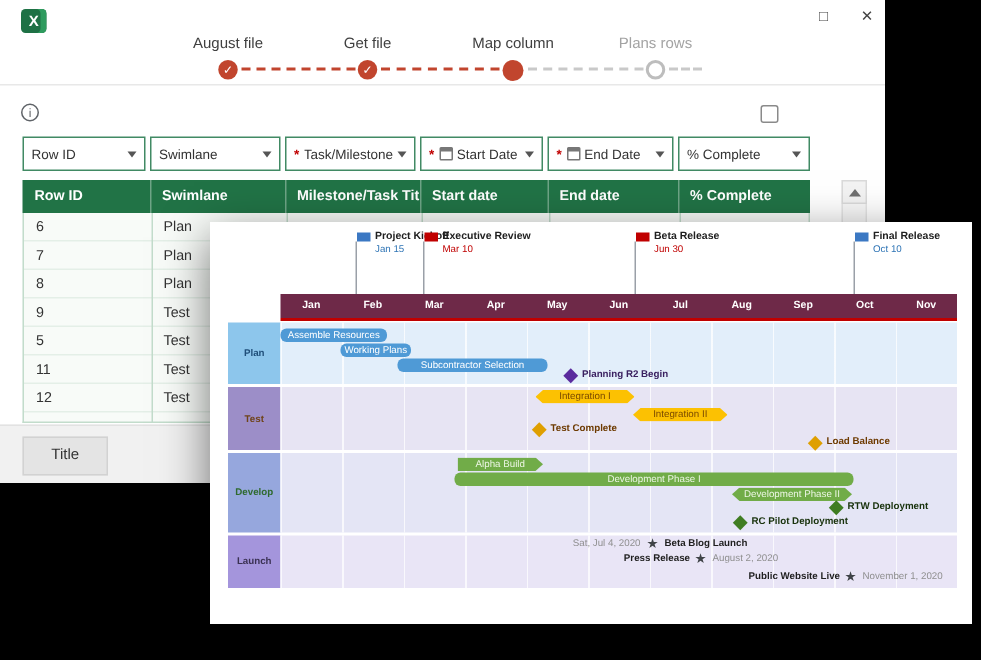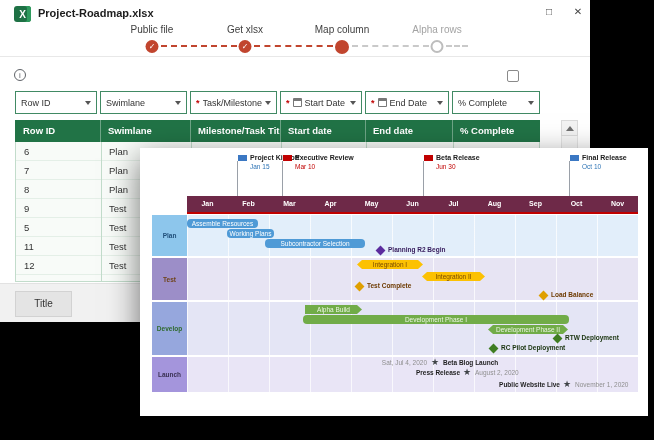--- a/index.html
+++ b/index.html
@@ -99,28 +99,27 @@
   .ev-bold { position:absolute; font-size:6.5px; font-weight:bold; color:#1f1f1f; white-space:nowrap; }
   .ev-gray { position:absolute; font-size:6.5px; color:#8f8f8f; white-space:nowrap; }
   .ev-right-anchor { text-align:right; }
 </style>
 </head>
 <body>
 
 <div id="main-window">
 
   <div class="xl-icon">X</div>
-  <div class="win-title">Project-Roadmap.xlsx</div>
   <div class="win-btn" style="left:536px;">□</div>
   <div class="win-btn" style="left:565px;">✕</div>
 
-  <div class="step-label" style="left:152px;">Public file</div>
-  <div class="step-label" style="left:245px;">Get xlsx</div>
+  <div class="step-label" style="left:152px;">August file</div>
+  <div class="step-label" style="left:245px;">Get file</div>
   <div class="step-label" style="left:342px;">Map column</div>
-  <div class="step-label upcoming" style="left:437px;">Alpha rows</div>
+  <div class="step-label upcoming" style="left:437px;">Plans rows</div>
   <div class="dot done" style="left:152px;">✓</div>
   <div class="dot done" style="left:245px;">✓</div>
   <div class="dot current" style="left:342px;"></div>
   <div class="dot upcoming" style="left:437px;"></div>
   <div class="conn" style="left:161px; width:76px;"></div>
   <div class="conn" style="left:254px; width:79px;"></div>
   <div class="conn gray" style="left:352px; width:77px;"></div>
   <div class="conn gray" style="left:446px; width:22px;"></div>
 
   <div class="divider"></div>

